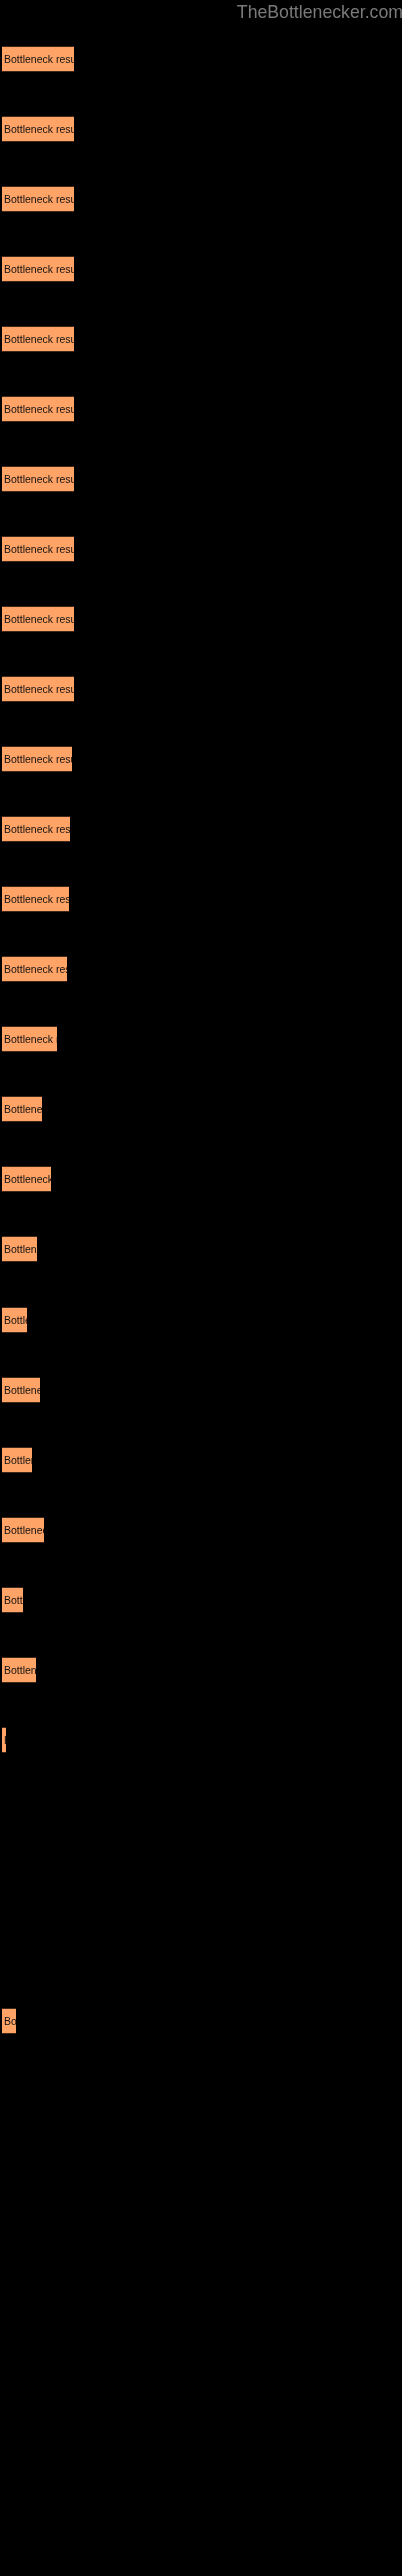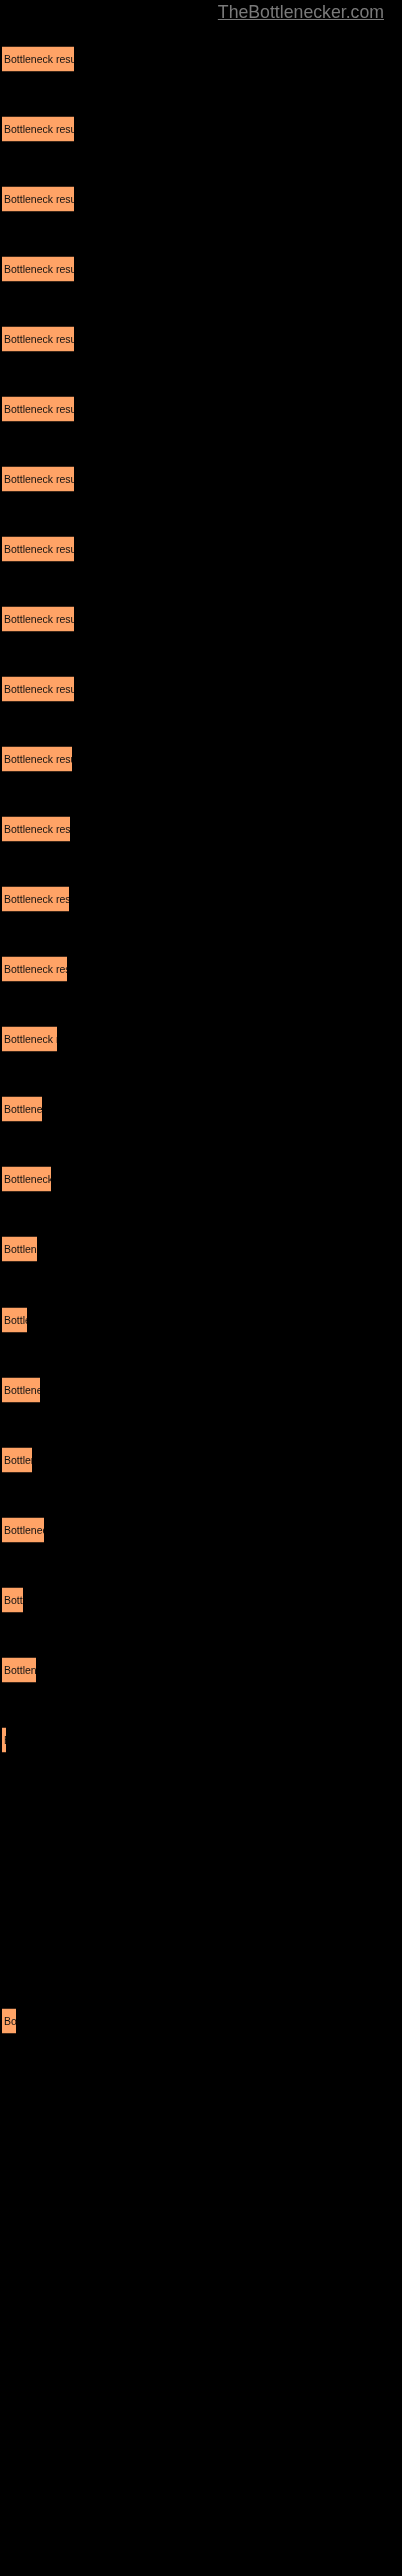--- a/index.html
+++ b/index.html
@@ -17,29 +17,28 @@
   #chart-root {
     position: absolute;
     left: 0;
     top: 0;
     width: 403px;
     height: 2576px;
     background: #000000;
   }
   .site-title {
     position: absolute;
-    right: 19px;
+    right: 0;
     top: 1.6px;
     color: #7a7a7a;
     font-size: 17.7px;
     font-family: "Liberation Sans", sans-serif;
     letter-spacing: 0px;
     white-space: nowrap;
     line-height: 21px;
-    text-decoration: underline;
   }
   .bars-layer {
     position: absolute;
     left: 0;
     top: 0;
     width: 403px;
     height: 2576px;
   }
   .bar {
     position: absolute;

